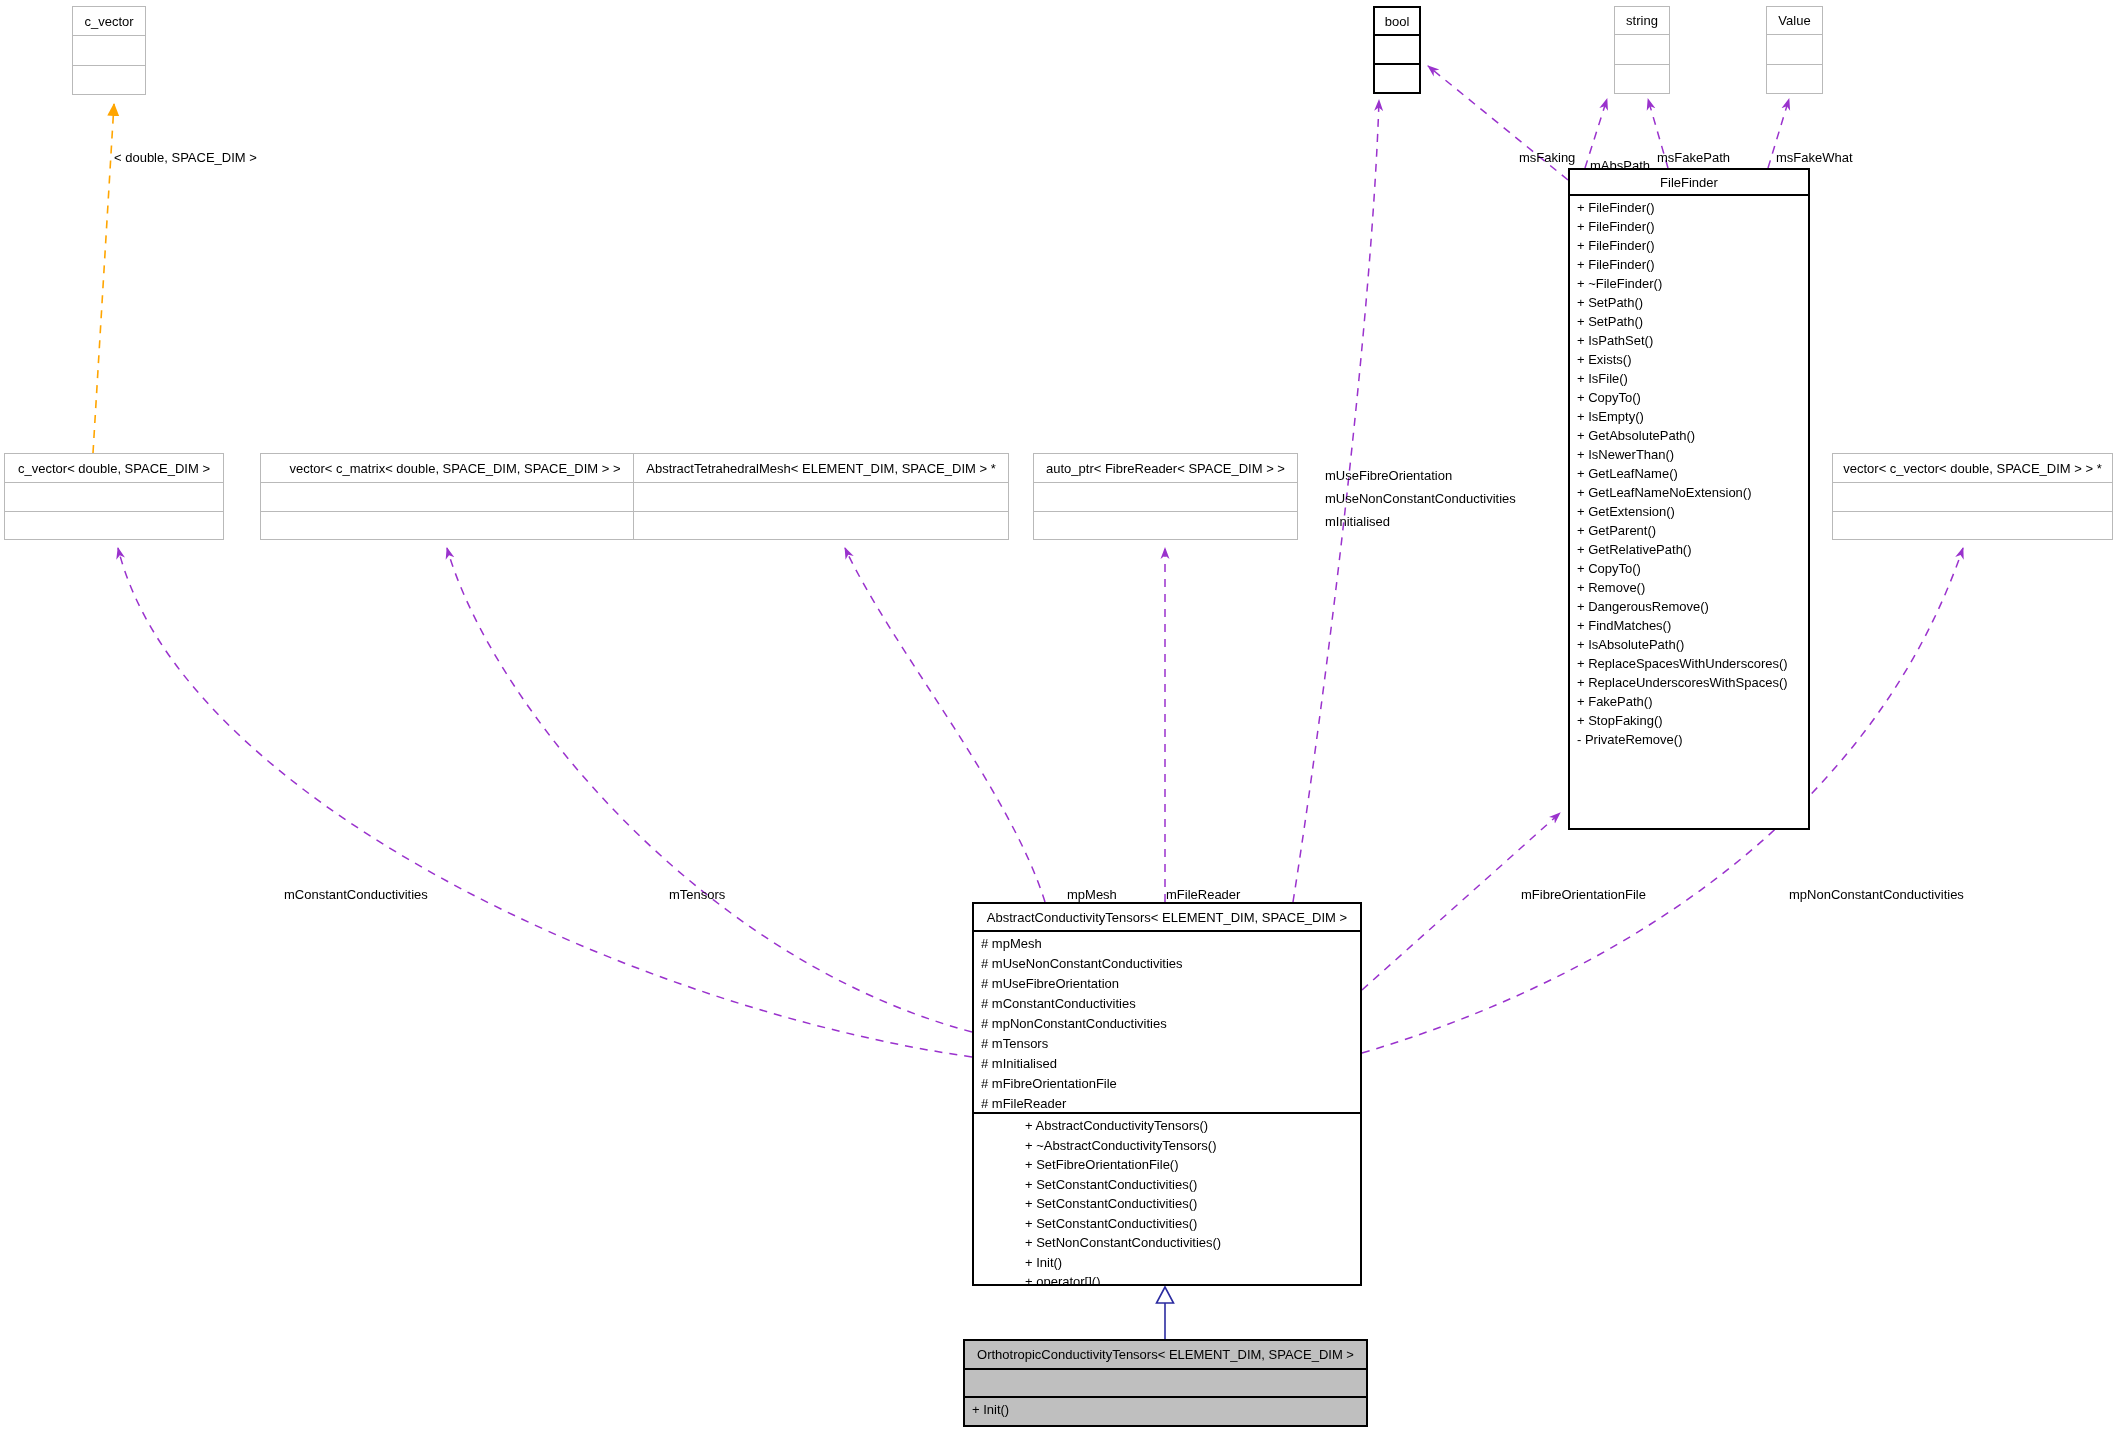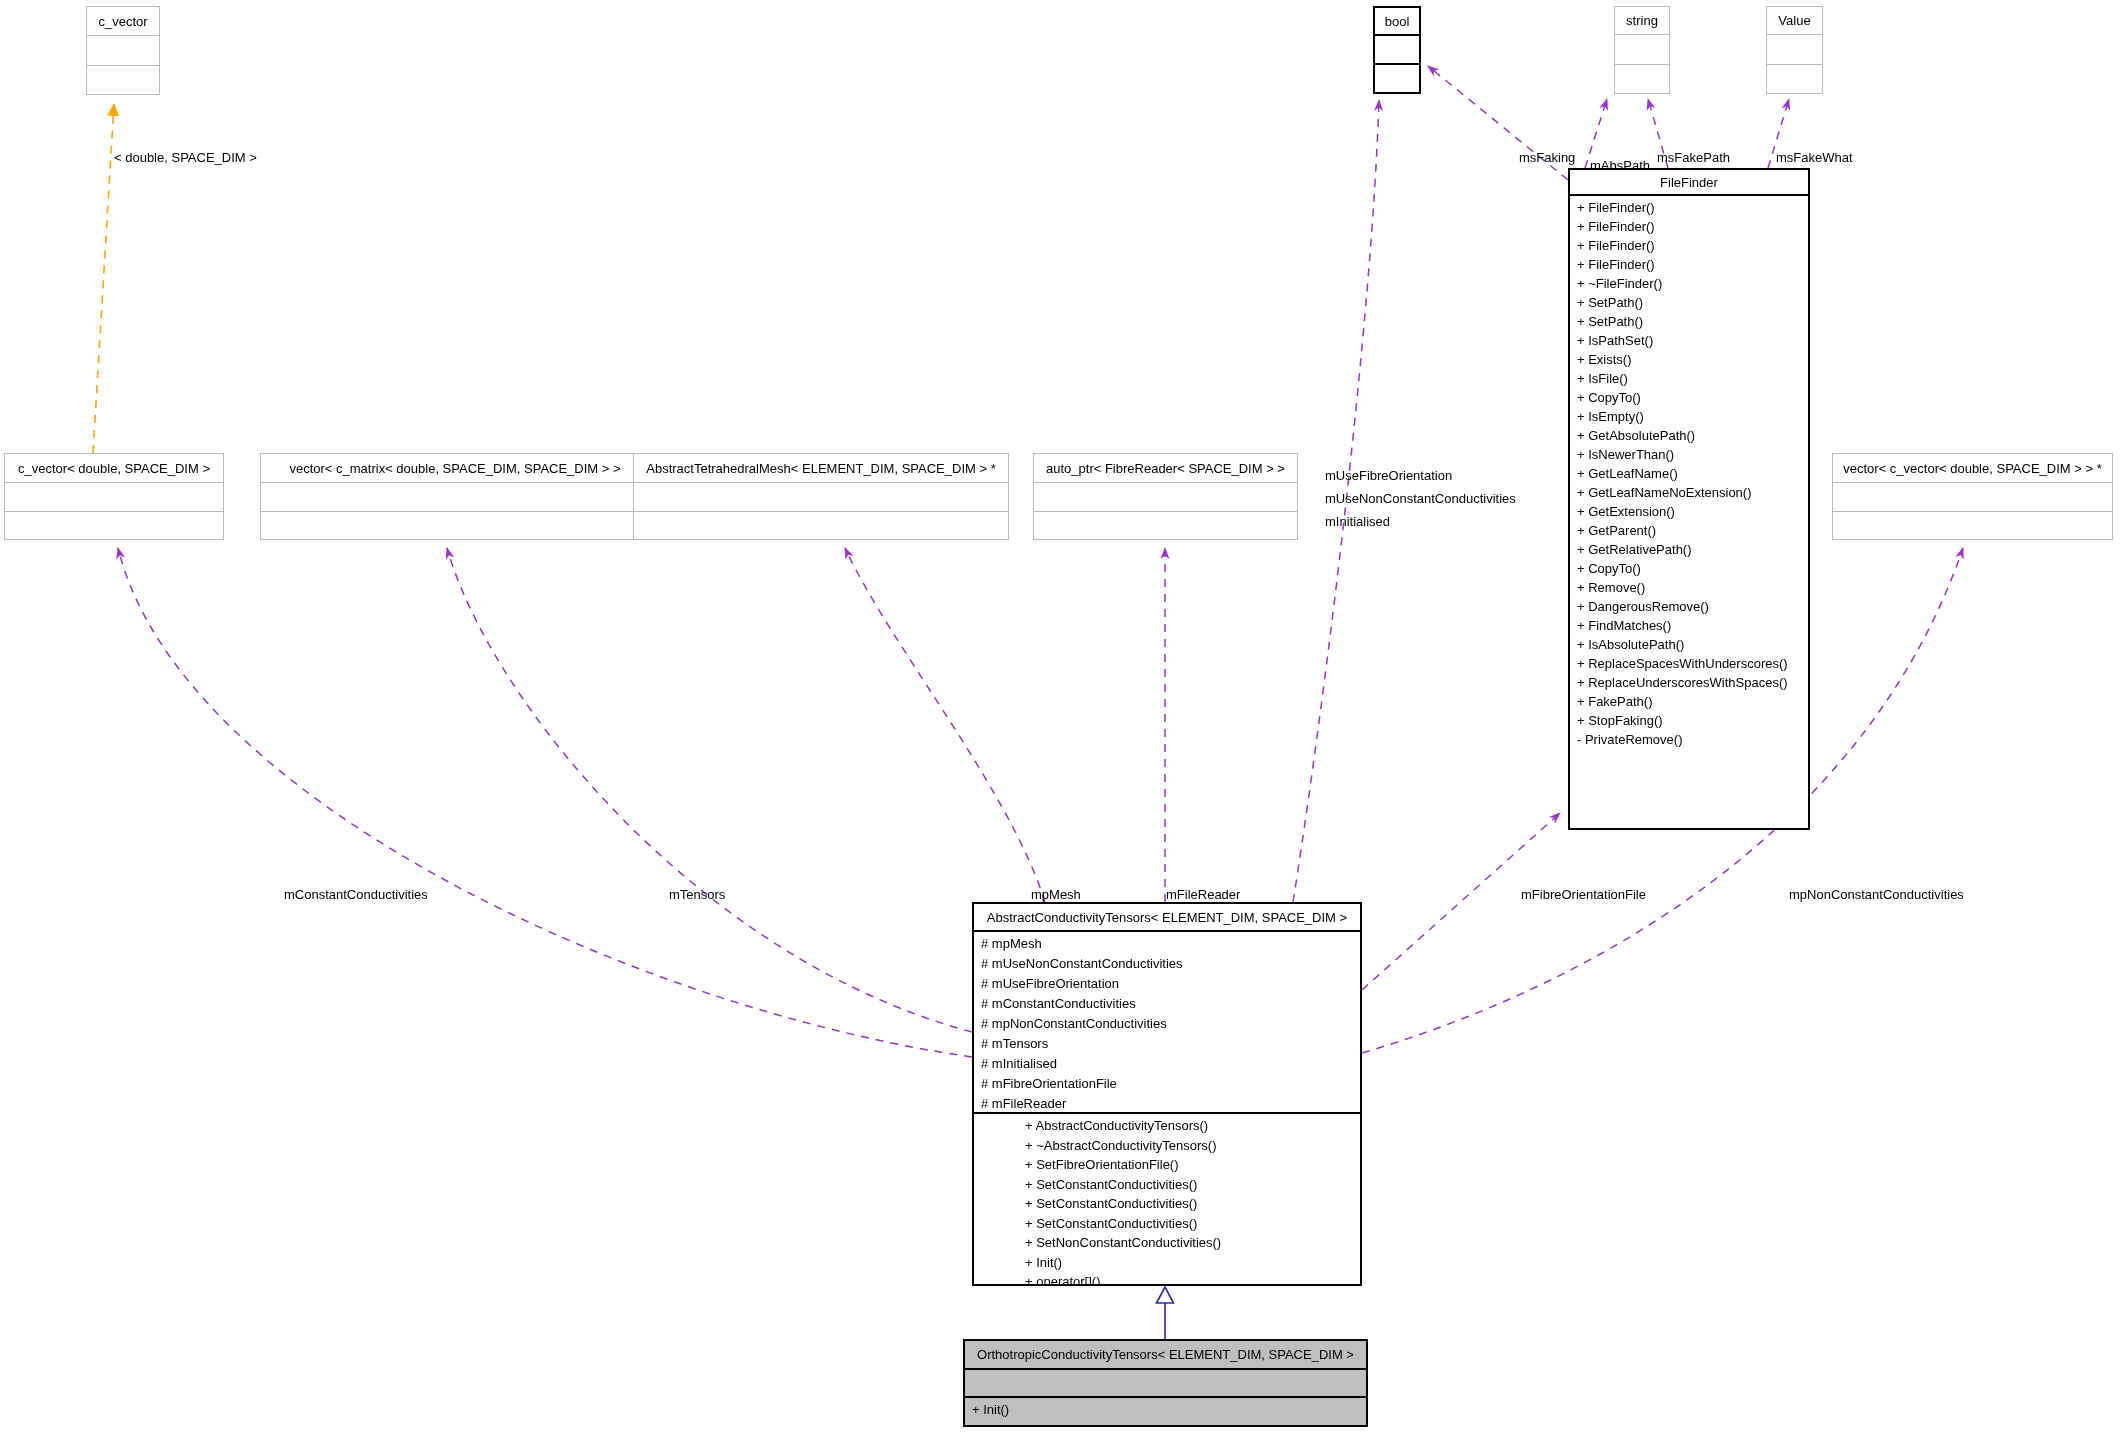--- a/index.html
+++ b/index.html
@@ -49,21 +49,21 @@
   <path d="M 1362 1053 C 1610 980, 1870 820, 1963 548" stroke="#9a32cd" stroke-width="1.5" fill="none" stroke-dasharray="8 7" marker-end="url(#arrowPurple)"></path>
   <path d="M 1568 180 L 1428 66" stroke="#9a32cd" stroke-width="1.5" fill="none" stroke-dasharray="8 7" marker-end="url(#arrowPurple)"></path>
   <path d="M 1585 168 L 1607 99" stroke="#9a32cd" stroke-width="1.5" fill="none" stroke-dasharray="8 7" marker-end="url(#arrowPurple)"></path>
   <path d="M 1668 168 L 1648 99" stroke="#9a32cd" stroke-width="1.5" fill="none" stroke-dasharray="8 7" marker-end="url(#arrowPurple)"></path>
   <path d="M 1768 168 L 1789 99" stroke="#9a32cd" stroke-width="1.5" fill="none" stroke-dasharray="8 7" marker-end="url(#arrowPurple)"></path>
 
   <path d="M 1165 1339 L 1165 1303" stroke="#2b2ba0" stroke-width="1.6" fill="none"></path>
   <polygon points="1165,1287 1156.5,1303 1173.5,1303" fill="#ffffff" stroke="#2b2ba0" stroke-width="1.6"></polygon>
 </svg>
 
-<div class="uml-box" style="left:86px;top:6px;width:74px;height:89px">
+<div class="uml-box" style="left:72px;top:6px;width:74px;height:89px">
   <div class="uml-title" style="flex:0 0 28px">c_vector</div>
   <div class="uml-sec" style="flex:1"></div>
   <div class="uml-sec" style="flex:1"></div>
 </div>
 
 <div class="uml-box black" style="left:1373px;top:6px;width:48px;height:88px">
   <div class="uml-title" style="flex:0 0 26px">bool</div>
   <div class="uml-sec" style="flex:1"></div>
   <div class="uml-sec" style="flex:1"></div>
 </div>
@@ -186,16 +186,16 @@
 <span class="edge-label" style="left:1776px;top:120px">msFakeWhat</span>
 
 <div class="label-stack" style="left:1325px;top:464px">
   <div>mUseFibreOrientation</div>
   <div>mUseNonConstantConductivities</div>
   <div>mInitialised</div>
 </div>
 
 <span class="edge-label" style="left:284px;top:857px">mConstantConductivities</span>
 <span class="edge-label" style="left:669px;top:857px">mTensors</span>
-<span class="edge-label" style="left:1031px;top:857px">mpMesh</span>
+<span class="edge-label" style="left:1067px;top:857px">mpMesh</span>
 <span class="edge-label" style="left:1166px;top:857px">mFileReader</span>
 <span class="edge-label" style="left:1521px;top:857px">mFibreOrientationFile</span>
 <span class="edge-label" style="left:1789px;top:857px">mpNonConstantConductivities</span>
 
 </body></html>

